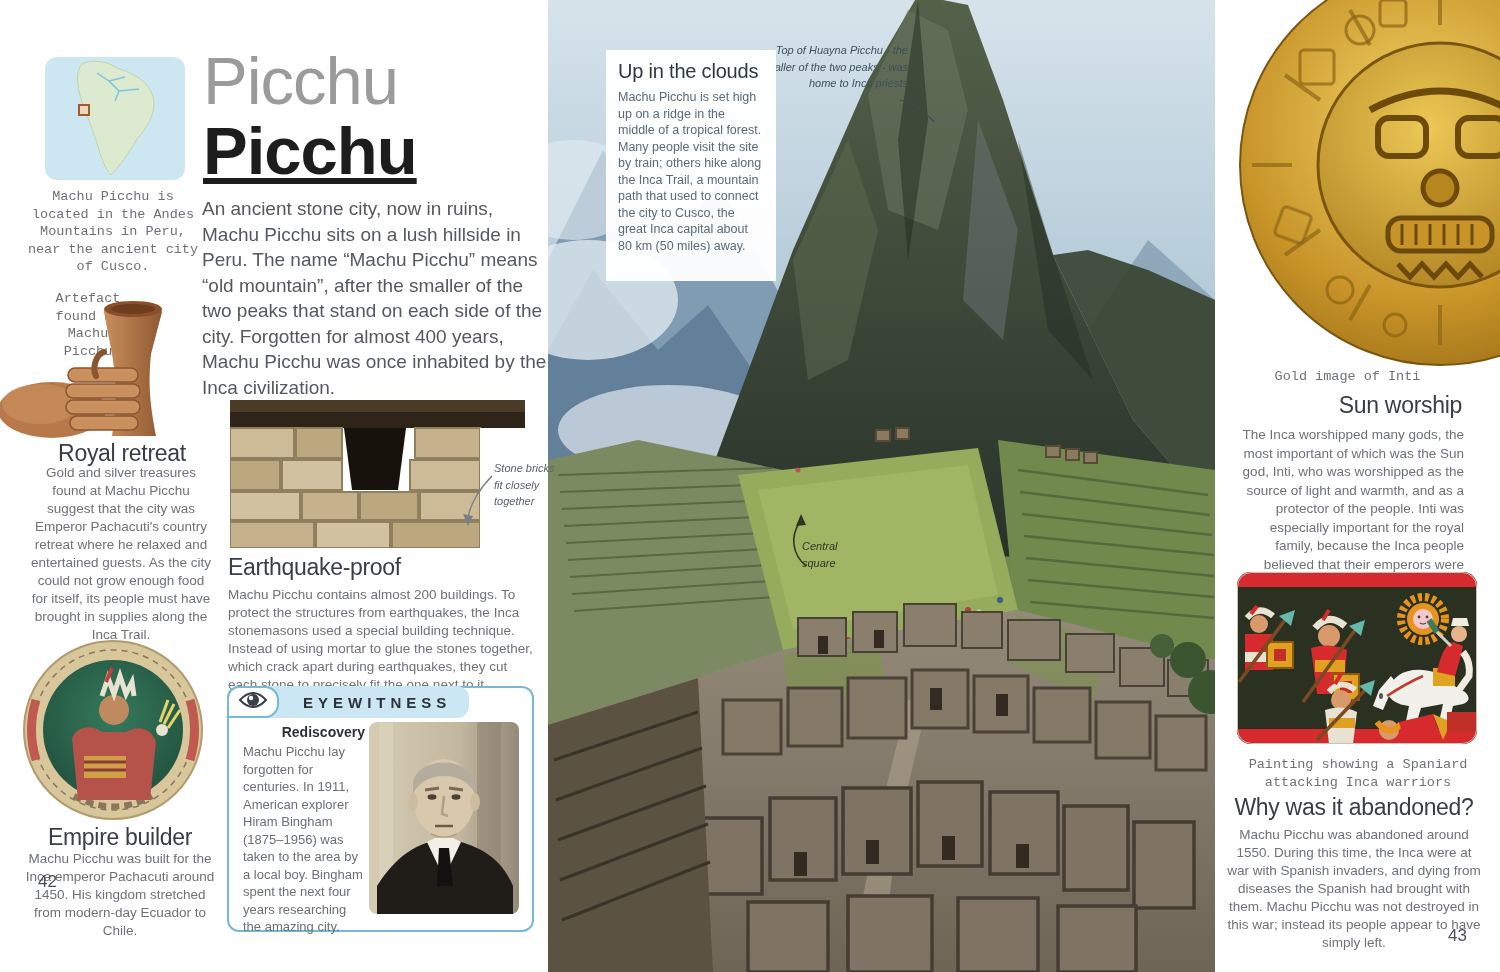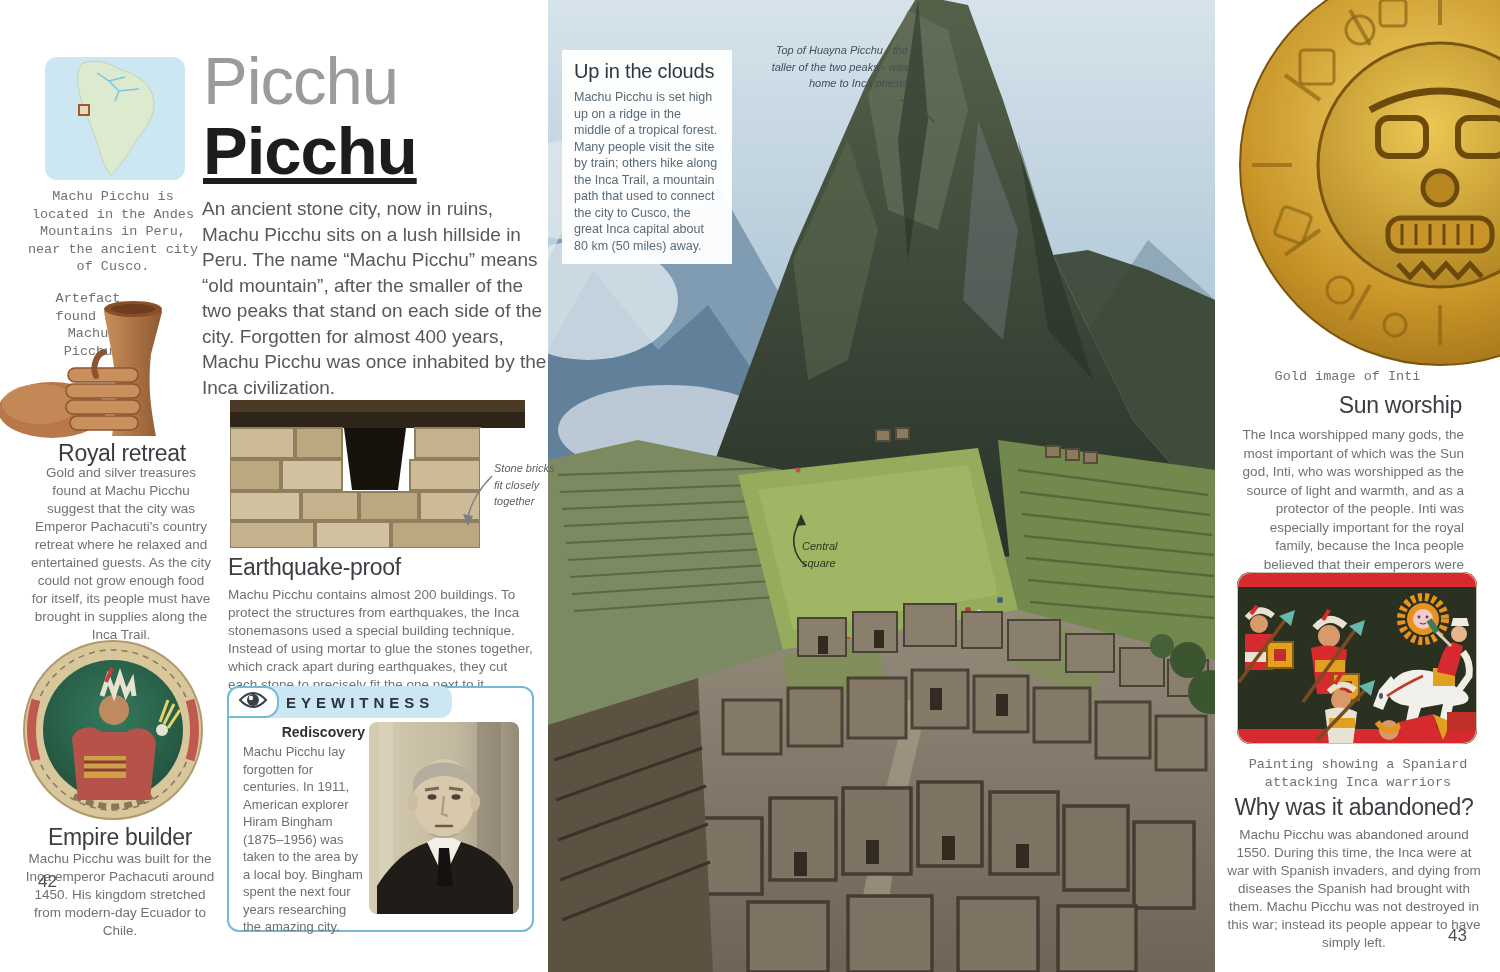--- a/index.html
+++ b/index.html
@@ -15,22 +15,22 @@
   .title1{font-size:67px;color:#9b9b9b;letter-spacing:-1px;}
   .title2{font-size:67px;color:#1d1d1d;font-weight:bold;letter-spacing:-1px;}
   .intro{font-size:19px;line-height:25.5px;color:#55595d;}
   .pagenum{font-size:17px;color:#4c5054;}
   .annot{font-size:11px;line-height:16.5px;color:#41505c;}
   .eyebox{border:2px solid #74b9d6;border-radius:12px;background:#ffffff;}
   .eyehead{position:absolute;left:-2px;top:-2px;height:32px;background:#cbe7f4;
            border-radius:12px 12px 12px 0;display:flex;align-items:center;}
   .eyetab{width:52px;height:32px;background:#ffffff;border:2px solid #74b9d6;
           border-radius:12px 14px 14px 0;display:flex;align-items:center;justify-content:center;box-sizing:border-box;}
-  .eyetitle{font-size:15px;font-weight:bold;letter-spacing:5px;color:#2d3238;padding:0 18px 0 7px;}
-  .cloudsbox{background:rgba(255,255,255,0.96);padding:10px 12px 10px 12px;}
+  .eyetitle{font-size:15px;font-weight:bold;letter-spacing:5px;color:#2d3238;padding:0 18px 0 24px;}
+  .cloudsbox{background:rgba(255,255,255,0.96);padding:10px 12px 27px 12px;margin-left:44px;}
   .cloudshead{font-size:20px;color:#2e3840;margin-bottom:6px;letter-spacing:-0.2px;}
   .cloudsbody{font-size:12.5px;line-height:16.5px;color:#5a6b77;}
 </style>
 </head>
 <body>
 
 <div id="page">
 
   <div class="abs" style="left:548px;top:0;width:667px;height:972px;">
     <svg width="667" height="972" viewBox="0 0 667 972" preserveAspectRatio="none">

